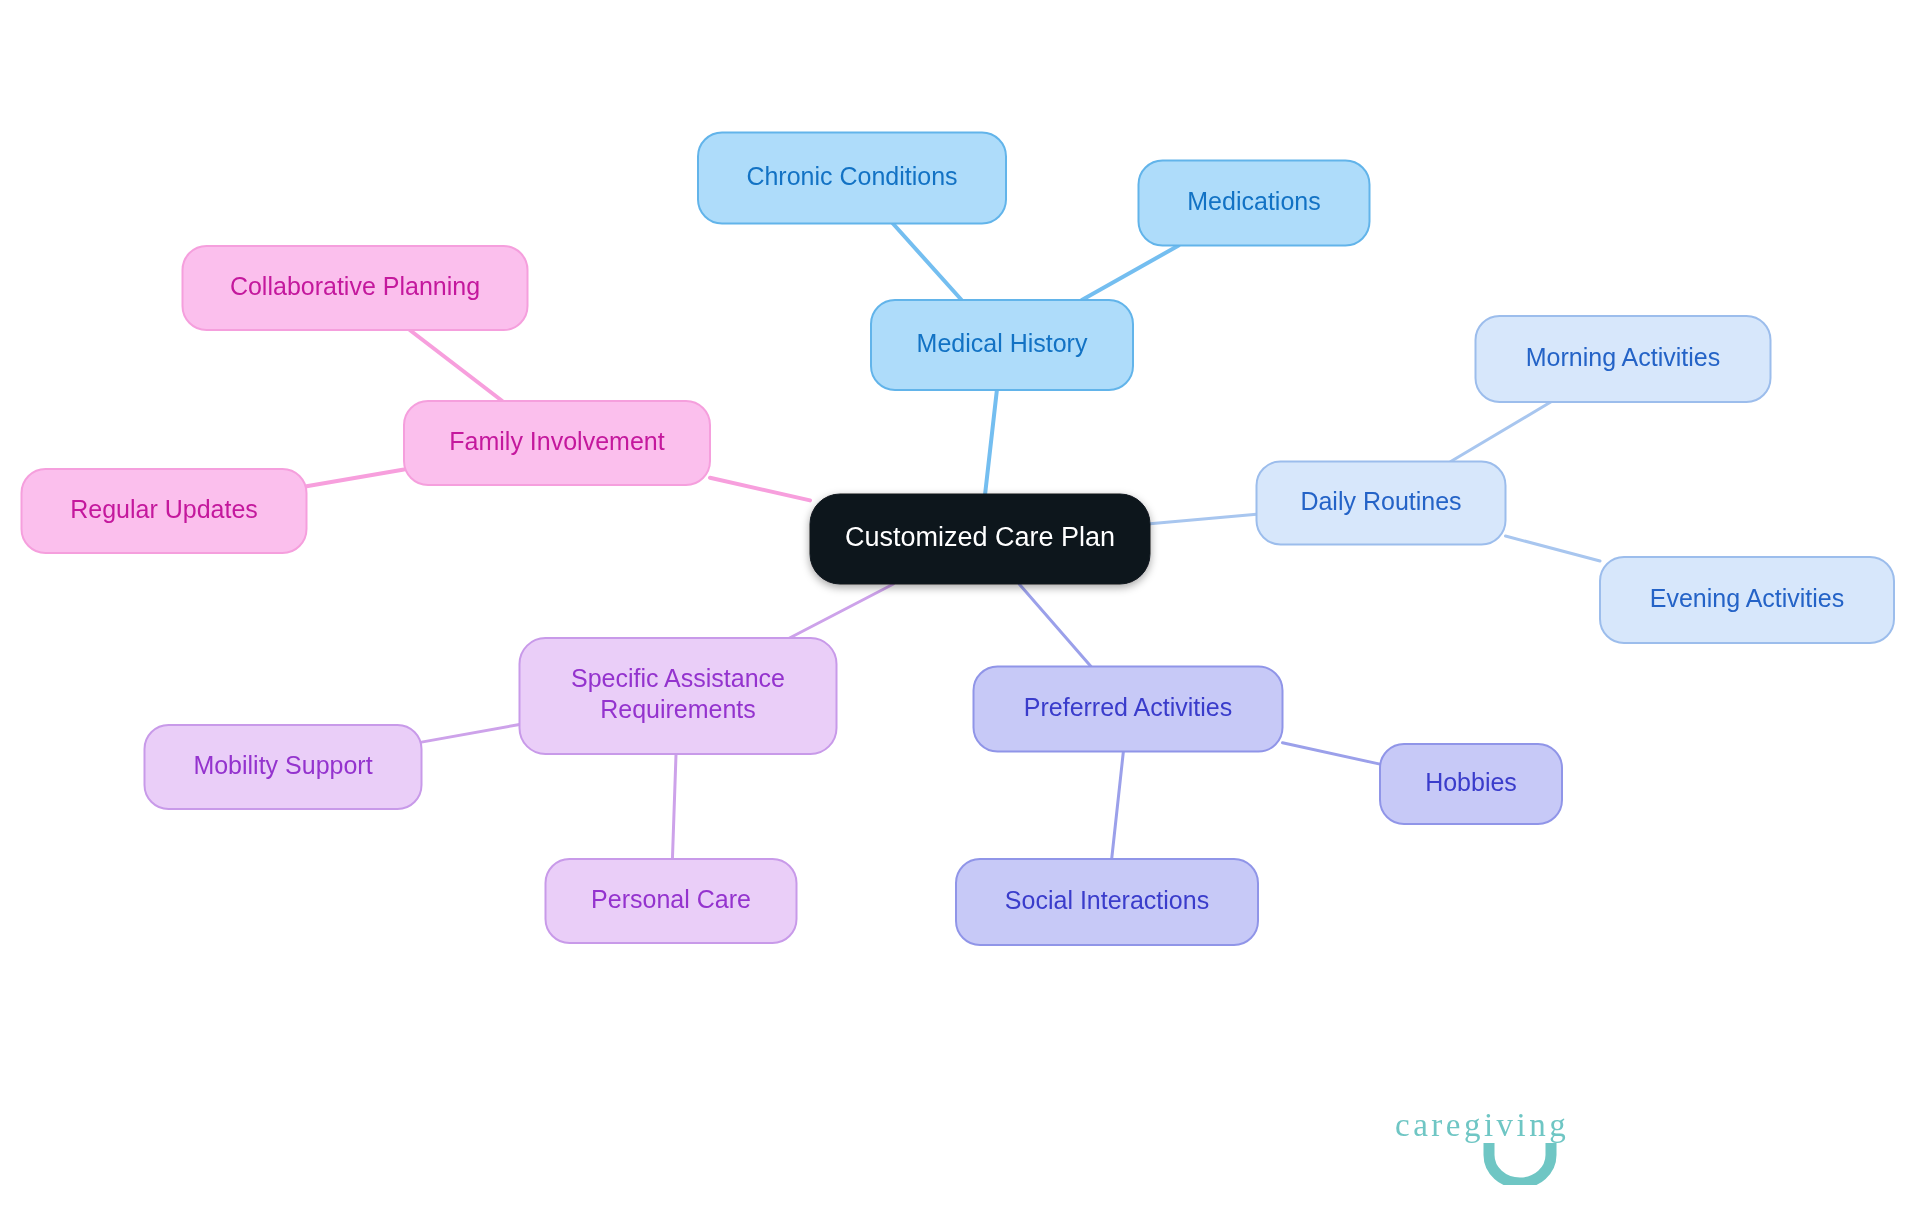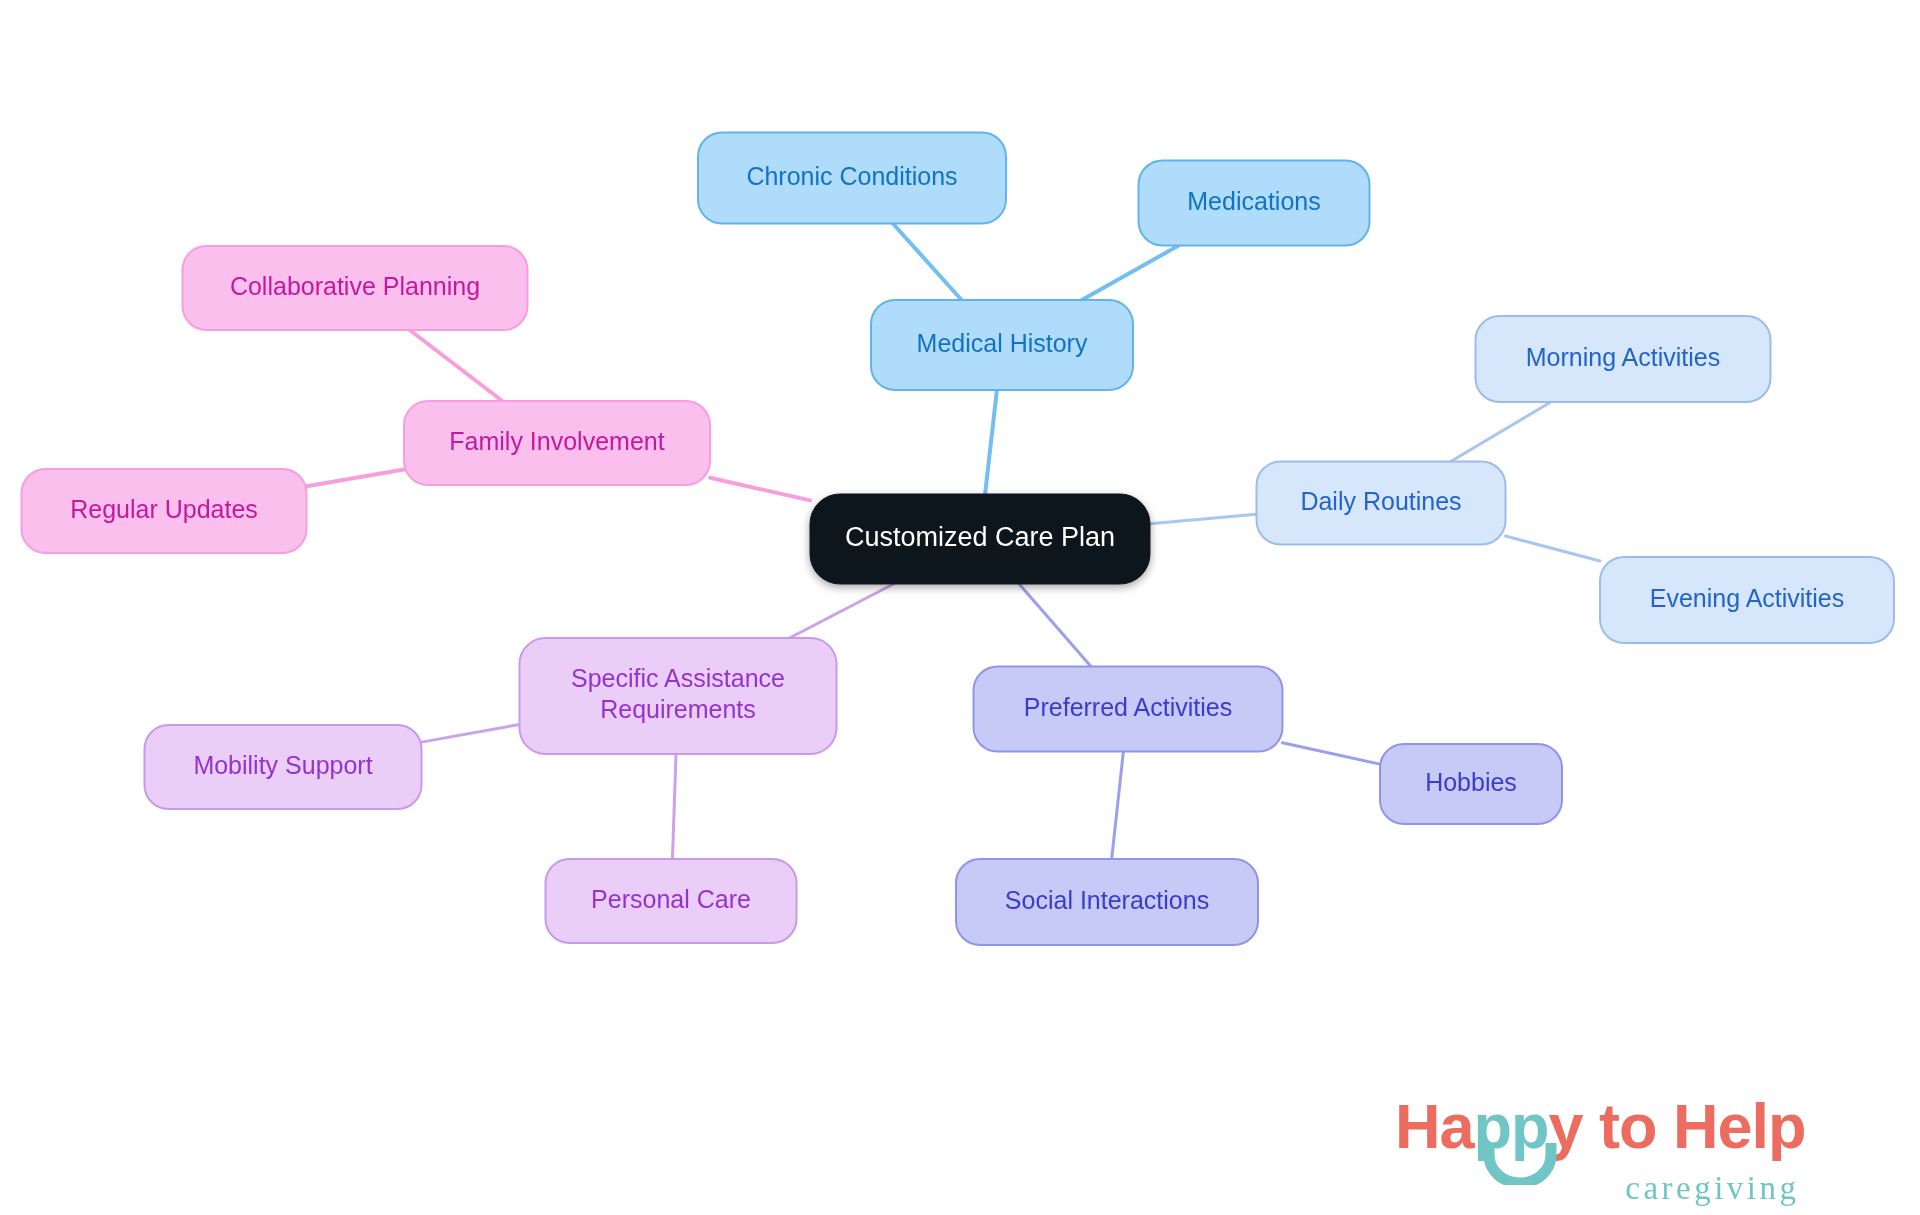--- a/index.html
+++ b/index.html
@@ -143,20 +143,17 @@
         <text class="node-label" x="355" y="288" font-size="25" fill="#c4189d">Collaborative Planning</text>
       </g>
       <g>
         <rect x="21.5" y="469" width="285" height="84" rx="24" ry="24" fill="#fbbfed" stroke="#f59fdd" stroke-width="2"></rect>
         <text class="node-label" x="164" y="511" font-size="25" fill="#c4189d">Regular Updates</text>
       </g>
     </g>
 </svg>
 
 <div class="brand-logo" id="brand-logo" style="left: 1395px; top: 1095px;">
-  <div class="brand-wordmark">
-    <span id="logo-p1" style="color: rgb(236, 109, 96);">Ha</span><span id="logo-p2" style="color: rgb(111, 198, 196);">pp</span><span id="logo-p3" style="color: rgb(236, 109, 96);">y to Hel</span><span id="logo-p4" style="color: rgb(236, 109, 96);">p</span>
-  </div>
   <svg class="brand-smile" id="logo-smile" width="78" height="46" viewBox="0 0 78 46" style="position:absolute; left:86px; top:44px;">
     <path d="M8 4 L8 16 A31 28 0 0 0 70 16 L70 4" fill="none" stroke="#6fc6c4" stroke-width="11" stroke-linecap="butt"></path>
   </svg>
   <div class="brand-tagline" id="logo-tagline" style="color: rgb(111, 198, 196); margin-top: 14px; margin-right: 6px;">caregiving</div>
 </div>
 
 </body></html>

